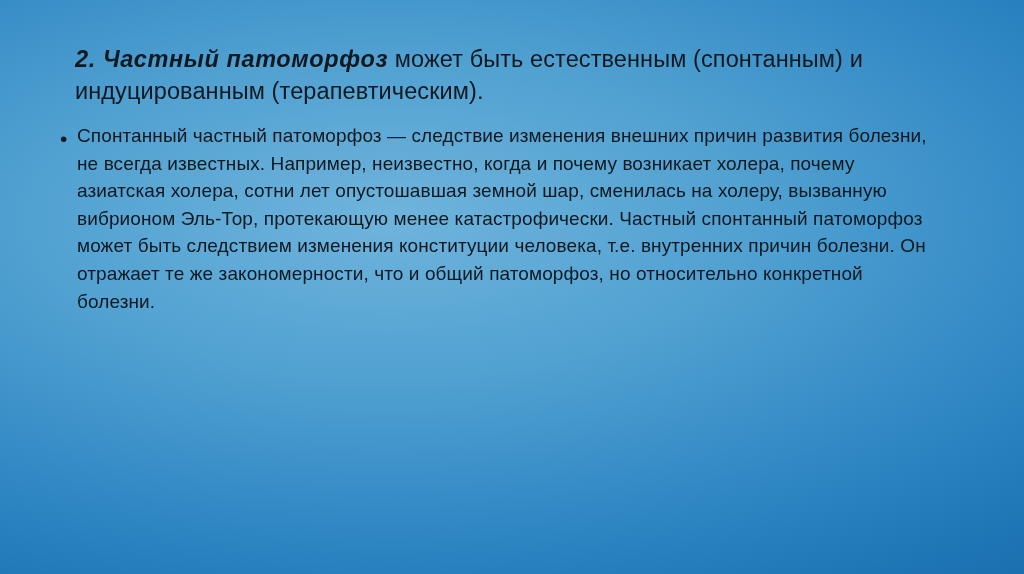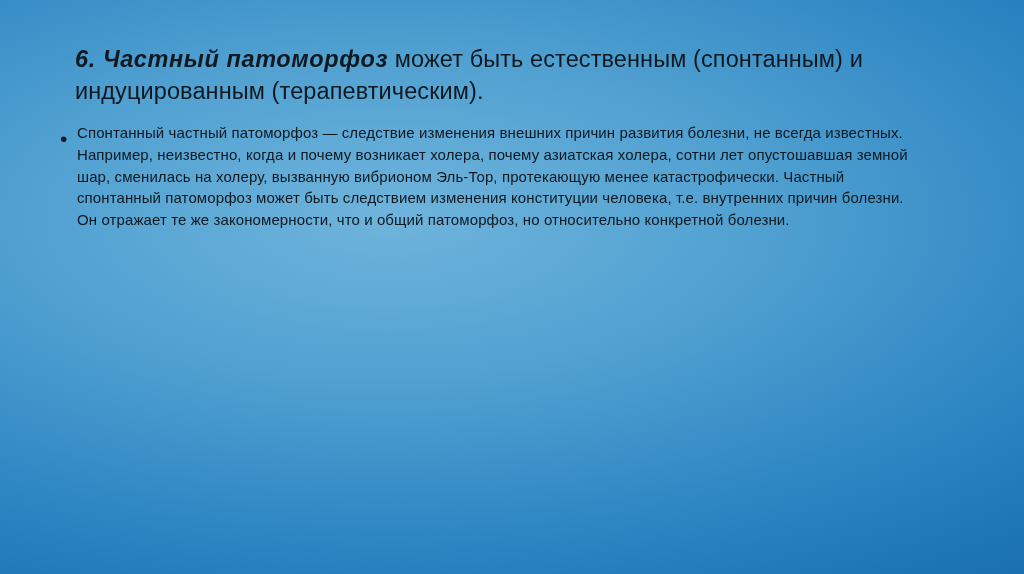--- a/index.html
+++ b/index.html
@@ -53,35 +53,35 @@
   .bullet-mark {
     color: #101820;
     font-size: 21px;
     line-height: 1.46;
     width: 17px;
     flex: 0 0 17px;
     margin-top: 2px;
   }
   .bullet-text {
     color: #101820;
-    font-size: 15px;
+    font-size: 19px;
     line-height: 1.455;
     margin: 0;
     letter-spacing: 0.1px;
     max-width: 850px;
   }
 </style>
 </head>
 <body>
 
 <div class="slide">
   <div class="content">
 
     <p class="para-lead">
-      <span class="bold-italic">6. Частный патоморфоз</span><span> может быть естественным (спонтанным)  и индуцированным (терапевтическим).</span>
+      <span class="bold-italic">2. Частный патоморфоз</span><span> может быть естественным (спонтанным)  и индуцированным (терапевтическим).</span>
     </p>
 
     <div class="bullet-block">
       <span class="bullet-mark">•</span>
       <p class="bullet-text"> Спонтанный частный патоморфоз — следствие изменения внешних причин развития болезни, не всегда известных. Например, неизвестно, когда и почему возникает холера, почему азиатская холера, сотни лет опустошавшая земной шар, сменилась на холеру, вызванную вибрионом Эль-Тор, протекающую менее катастрофически. Частный спонтанный патоморфоз может быть следствием изменения конституции человека, т.е. внутренних причин болезни. Он отражает те же закономерности, что и общий патоморфоз, но относительно конкретной болезни.</p>
     </div>
 
   </div>
 </div>
 

